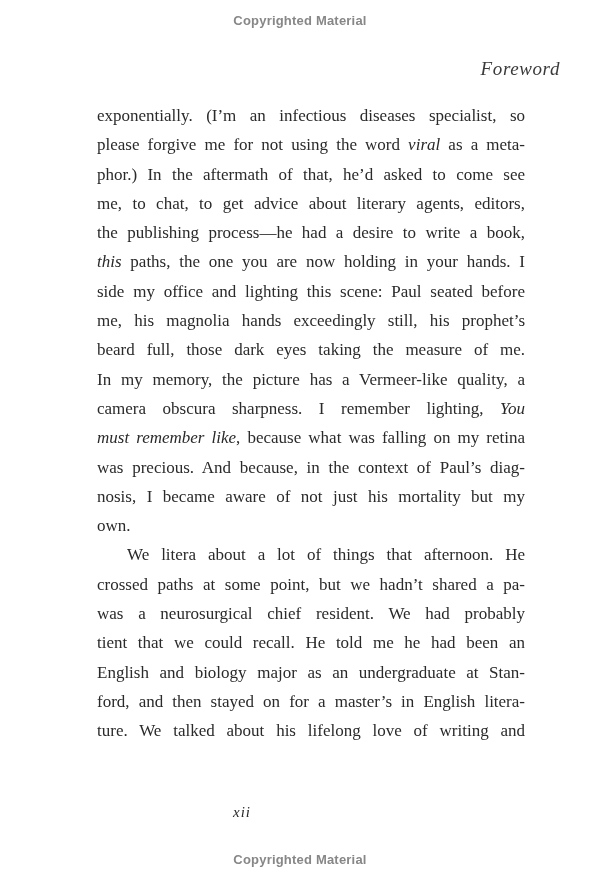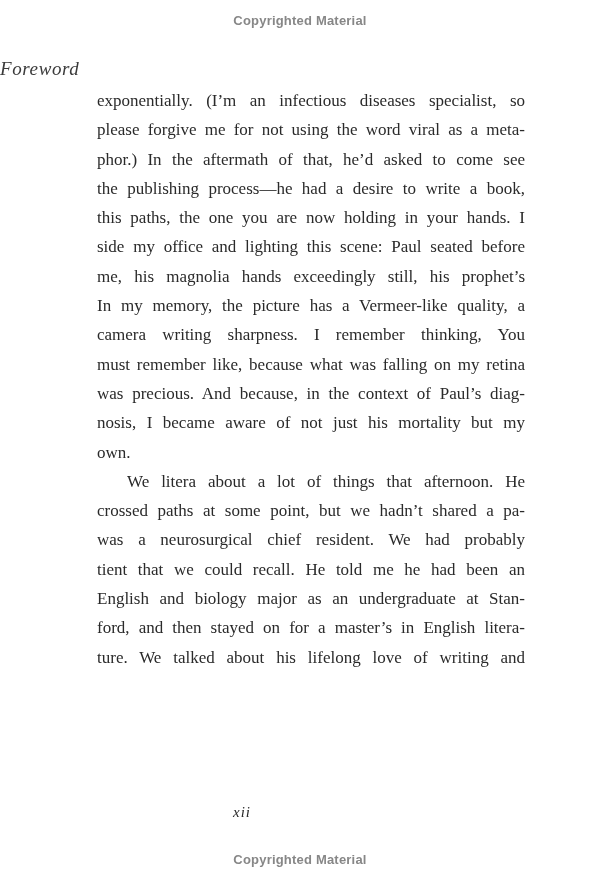--- a/index.html
+++ b/index.html
@@ -26,47 +26,47 @@
     letter-spacing: 0.2px;
     color: var(--banner-gray, #878787);
   }
   .banner.top { top: 13px; }
   .banner.bottom { top: 852px; }
   .heading {
     position: absolute;
     top: 58px;
     left: 0;
     width: 560px;
-    text-align: left;
+    text-align: right;
     font-style: italic;
     font-size: 19px;
     letter-spacing: 0.6px;
     color: var(--heading-color, #3b3b3b);
   }
   .body-text {
     position: absolute;
-    top: 86px;
+    top: 101px;
     left: 97px;
     width: 428px;
     font-size: 17px;
     color: var(--body-color, #2a2a2a);
   }
   .line {
     display: block;
     height: 29.3px;
     line-height: 29.3px;
     text-align: left;
     white-space: normal;
   }
   .line.j {
     text-align: justify;
     text-align-last: justify;
   }
   .line.ind { text-indent: 30px; }
-  .it { }
+  .it { font-style: italic; }
   .pagenum {
     position: absolute;
     top: 804px;
     left: 0;
     width: 484px;
     text-align: center;
     font-style: italic;
     font-size: 15px;
     letter-spacing: 1px;
     color: var(--body-color, #2a2a2a);
@@ -77,26 +77,28 @@
 
 <div class="page">
   <div class="banner top">Copyrighted Material</div>
 
   <div class="heading">Foreword</div>
 
   <div class="body-text">
       <div class="line j"><span>exponentially. (I’m an infectious diseases specialist, so</span></div>
       <div class="line j"><span>please forgive me for not using the word </span><span class="it">viral</span><span> as a meta-</span></div>
       <div class="line j"><span>phor.) In the aftermath of that, he’d asked to come see</span></div>
+      <div class="line j"><span>me, to chat, to get advice about literary agents, editors,</span></div>
       <div class="line j"><span>the publishing process—he had a desire to write a book,</span></div>
       <div class="line j"><span class="it">this</span><span> paths, the one you are now holding in your hands. I</span></div>
       <div class="line j"><span>side my office and lighting this scene: Paul seated before</span></div>
       <div class="line j"><span>me, his magnolia hands exceedingly still, his prophet’s</span></div>
+      <div class="line j"><span>beard full, those dark eyes taking the measure of me.</span></div>
       <div class="line j"><span>In my memory, the picture has a Vermeer-like quality, a</span></div>
-      <div class="line j"><span>camera writing sharpness. I remember thinking, </span><span class="it">You</span></div>
+      <div class="line j"><span>camera obscura sharpness. I remember lighting, </span><span class="it">You</span></div>
       <div class="line j"><span class="it">must remember like</span><span>, because what was falling on my retina</span></div>
       <div class="line j"><span>was precious. And because, in the context of Paul’s diag-</span></div>
       <div class="line j"><span>nosis, I became aware of not just his mortality but my</span></div>
       <div class="line"><span>own.</span></div>
       <div class="line j ind"><span>We litera about a lot of things that afternoon. He</span></div>
       <div class="line j"><span>crossed paths at some point, but we hadn’t shared a pa-</span></div>
       <div class="line j"><span>was a neurosurgical chief resident. We had probably</span></div>
       <div class="line j"><span>tient that we could recall. He told me he had been an</span></div>
       <div class="line j"><span>English and biology major as an undergraduate at Stan-</span></div>
       <div class="line j"><span>ford, and then stayed on for a master’s in English litera-</span></div>

